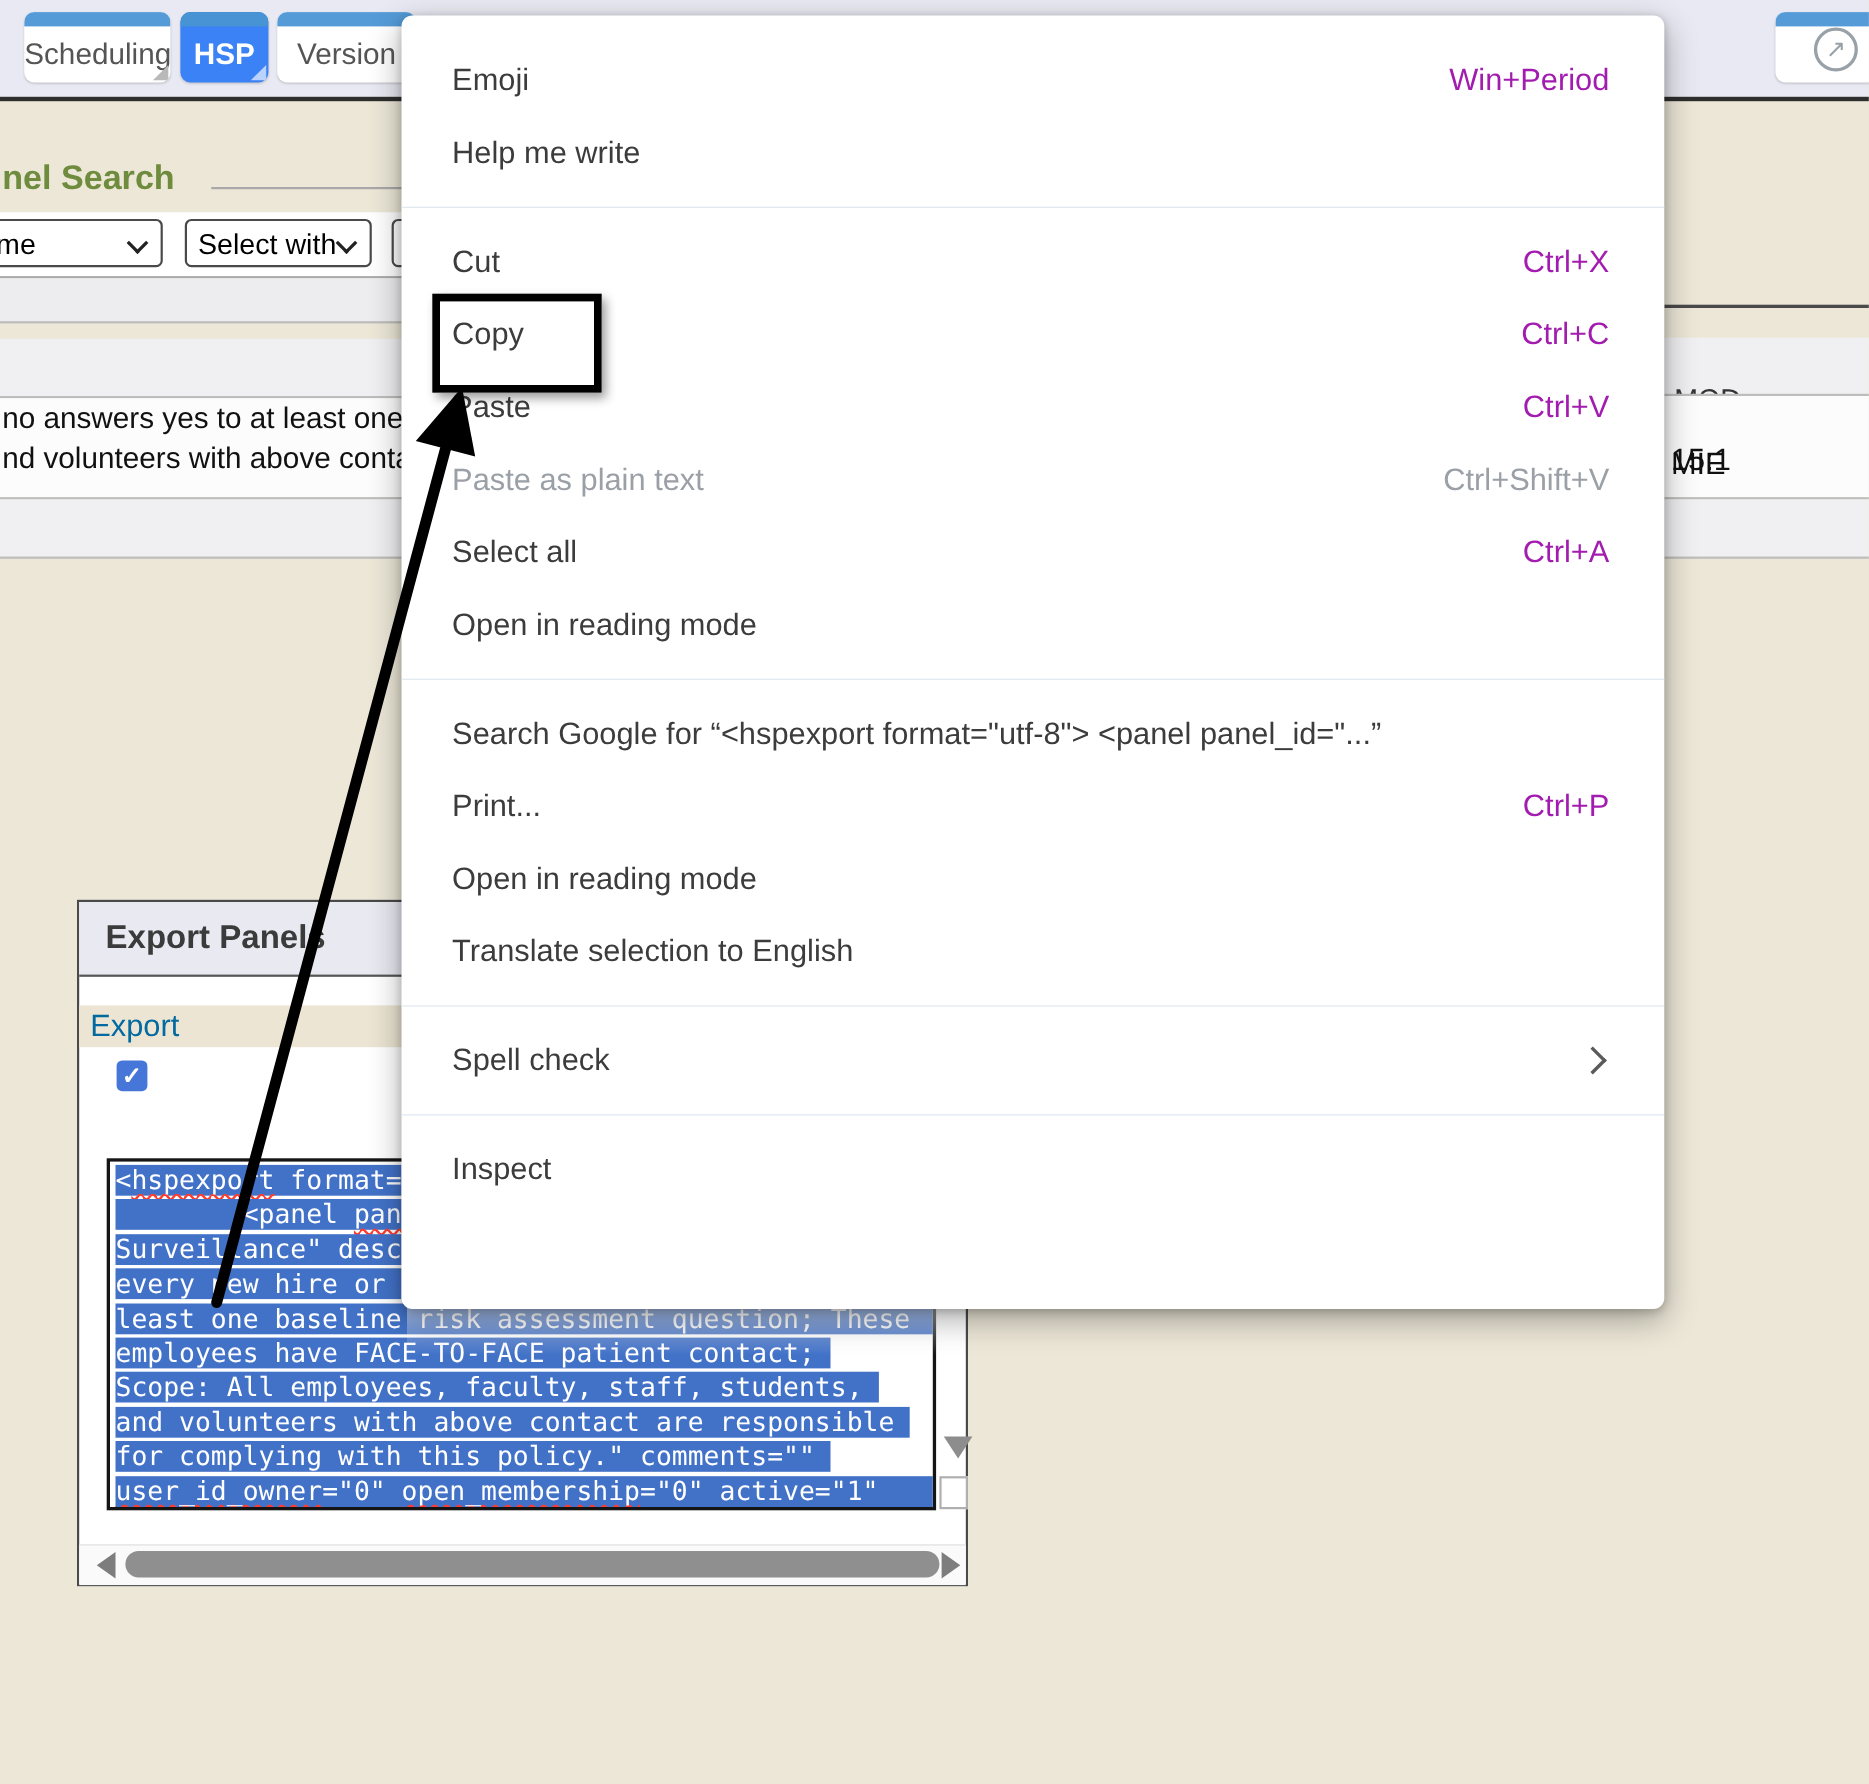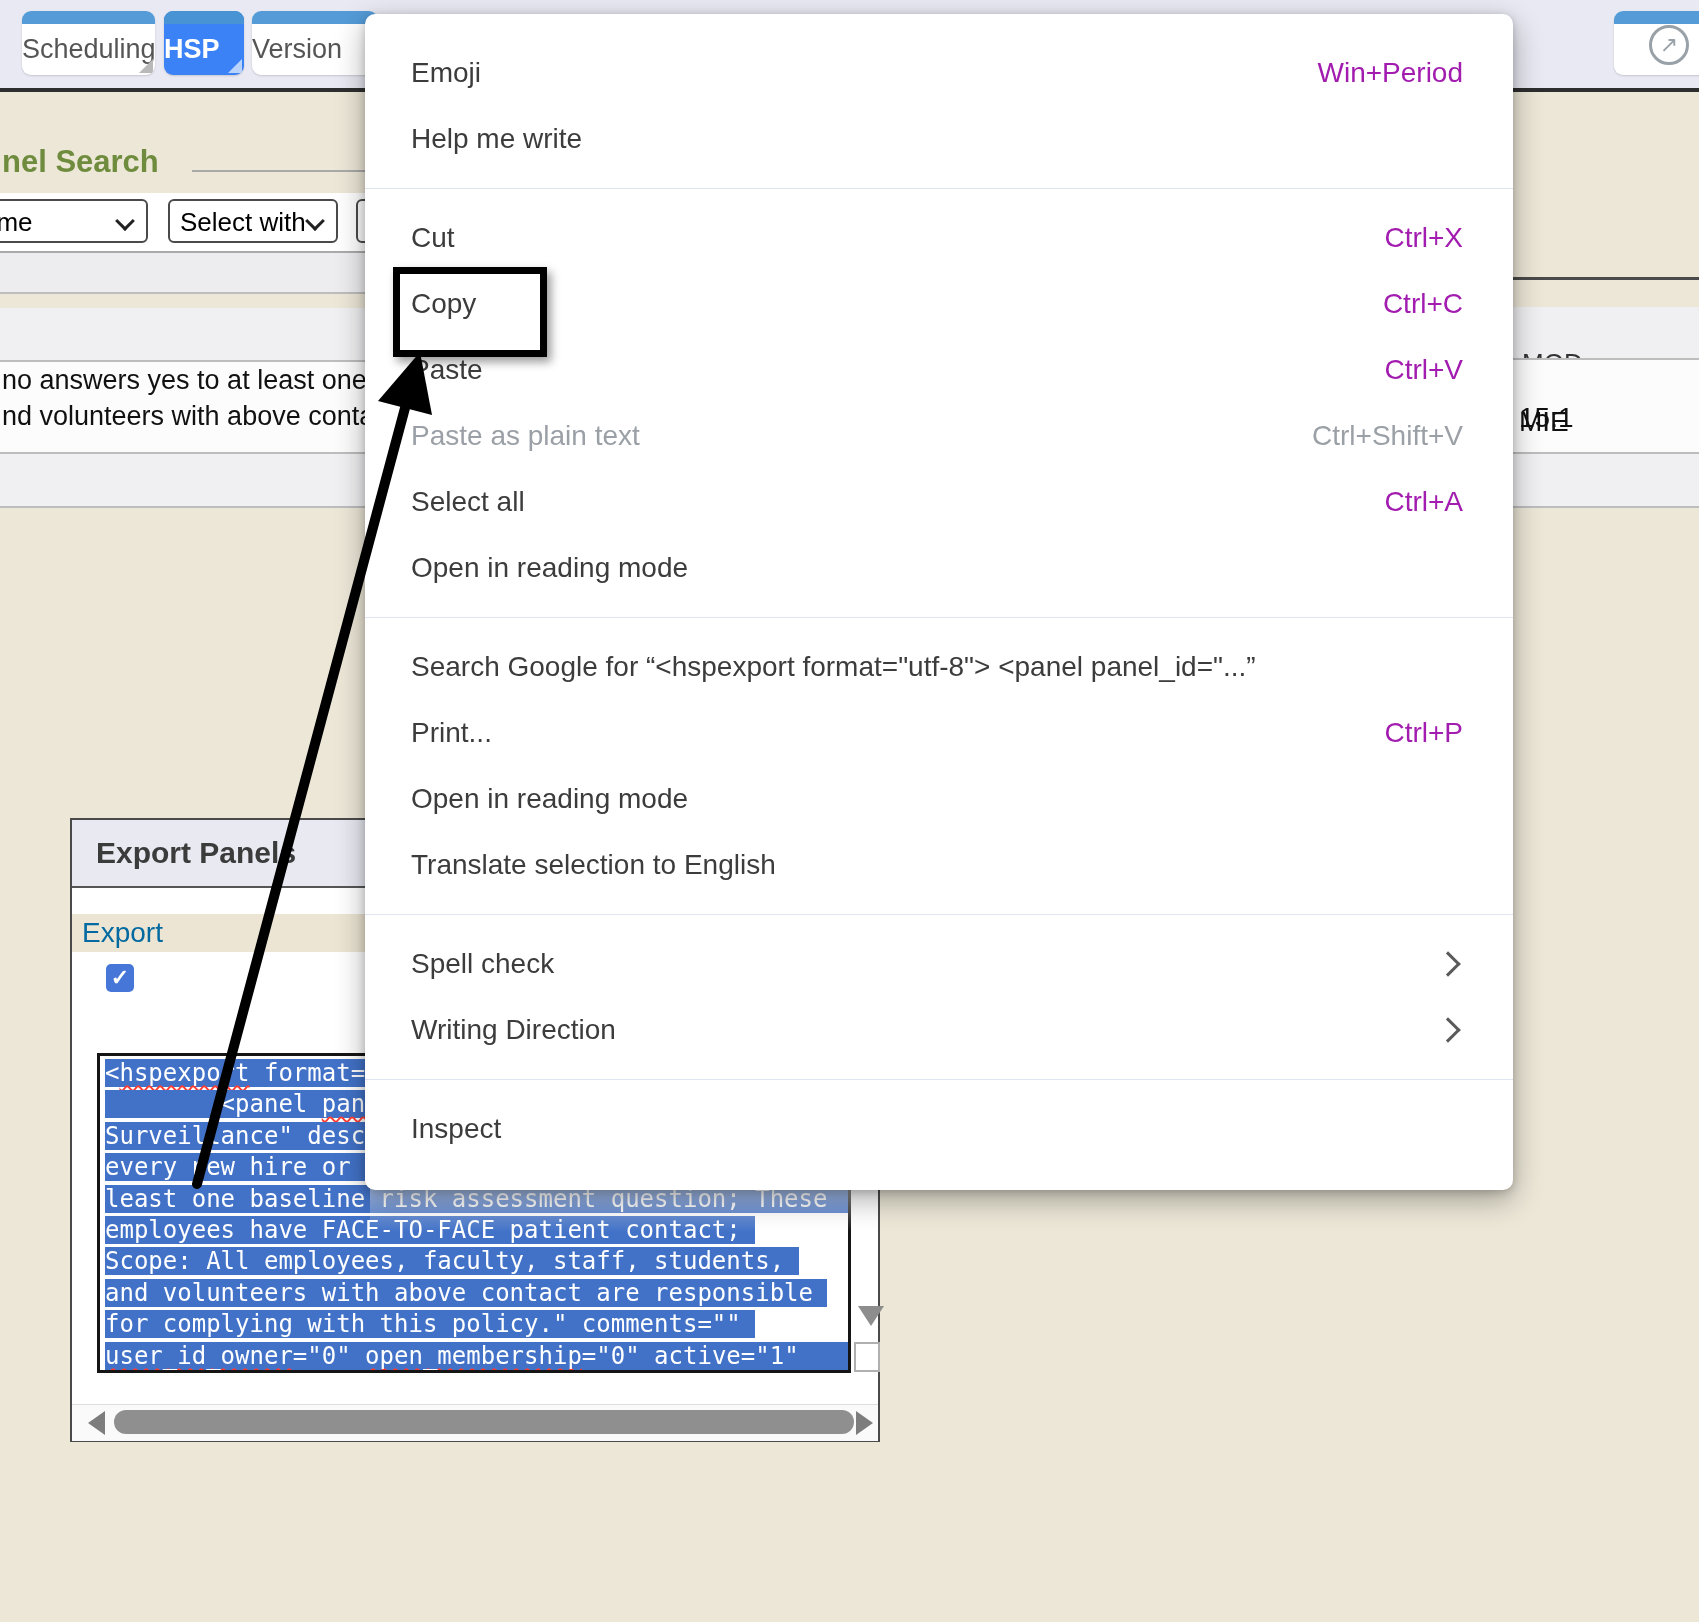--- a/index.html
+++ b/index.html
@@ -6,21 +6,21 @@
   body{
     position:relative;width:1699px;height:1622px;overflow:hidden;
     background:#ece7d7;font-family:"Liberation Sans",sans-serif;
   }
   
   .tabbar{position:absolute;left:0;top:0;width:1699px;height:88px;background:#e8e9f2;}
   .tabline{position:absolute;left:0;top:88px;width:1699px;height:4px;background:#2e2e2e;}
   .tab{position:absolute;top:11px;height:64px;background:#fff;border-radius:9px;overflow:hidden;
        box-shadow:0 1px 2px rgba(0,0,0,.15);}
   .tab .strip{height:13px;background:#549bd7;}
-  .tab .tlbl{display:block;font-size:27px;color:#555;padding-top:10px;white-space:nowrap;}
+  .tab .tlbl{display:block;text-align:center;font-size:27px;color:#555;padding-top:10px;white-space:nowrap;}
   .tab.active{background:#3b82f6;}
   .tab.active .strip{background:#4793d3;}
   .tab.active .tlbl{color:#fff;font-weight:bold;}
   .tab .fold{position:absolute;right:2px;bottom:2px;width:0;height:0;
        border-left:14px solid transparent;border-bottom:14px solid #b9b9b9;}
   .tab.active .fold{border-bottom-color:rgba(255,255,255,.65);}
   .tab-sched{left:22px;width:133px;}
   .tab-hsp{left:164px;width:80px;}
   .tab-ver{left:252px;width:126px;}
   .tab-icon{left:1614px;width:110px;}
@@ -227,24 +227,20 @@
       <span class="lbl">Open in reading mode</span>
     </div>
     <div class="mi">
       <span class="lbl">Translate selection to English</span>
     </div>
     <div class="msep"></div>
     <div class="mi">
       <span class="lbl">Spell check</span>
       <span class="chev"></span>
     </div>
-    <div class="mi">
-      <span class="lbl">Writing Direction</span>
-      <span class="chev"></span>
-    </div>
     <div class="msep"></div>
     <div class="mi">
       <span class="lbl">Inspect</span>
     </div>
   </div>
 
 <div class="copy-rect"></div>
 <svg class="arrow-svg" width="1699" height="1622">
   <line x1="197" y1="1184" x2="405" y2="408" stroke="#000" stroke-width="10" stroke-linecap="round"></line>
   <polygon points="420,352 432,415 378,401" fill="#000"></polygon>

